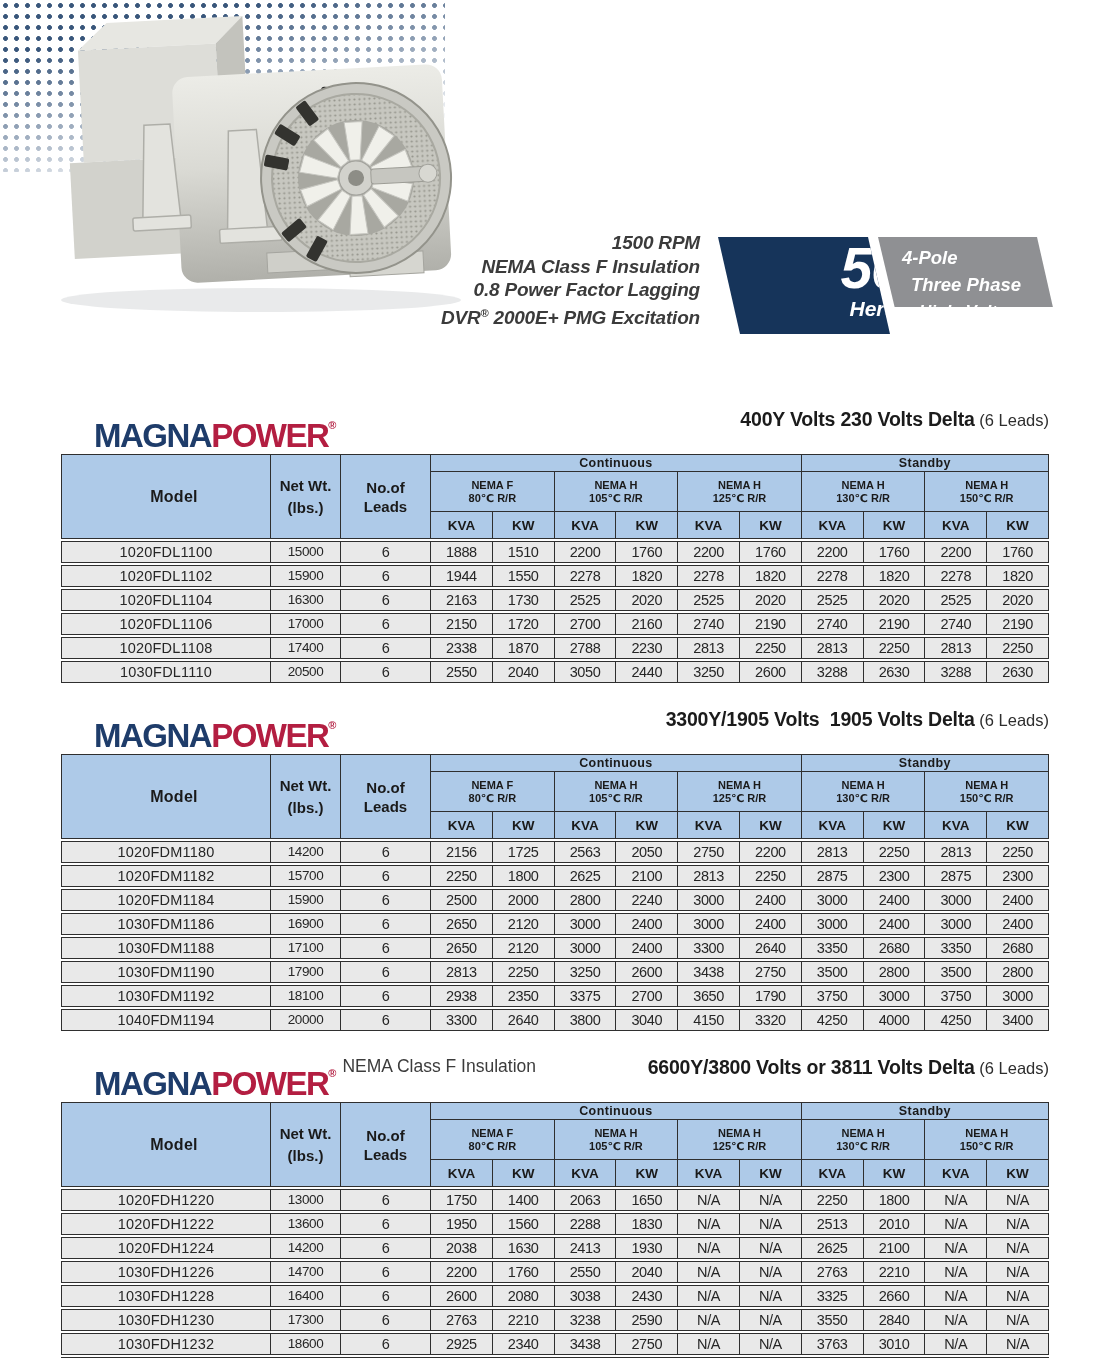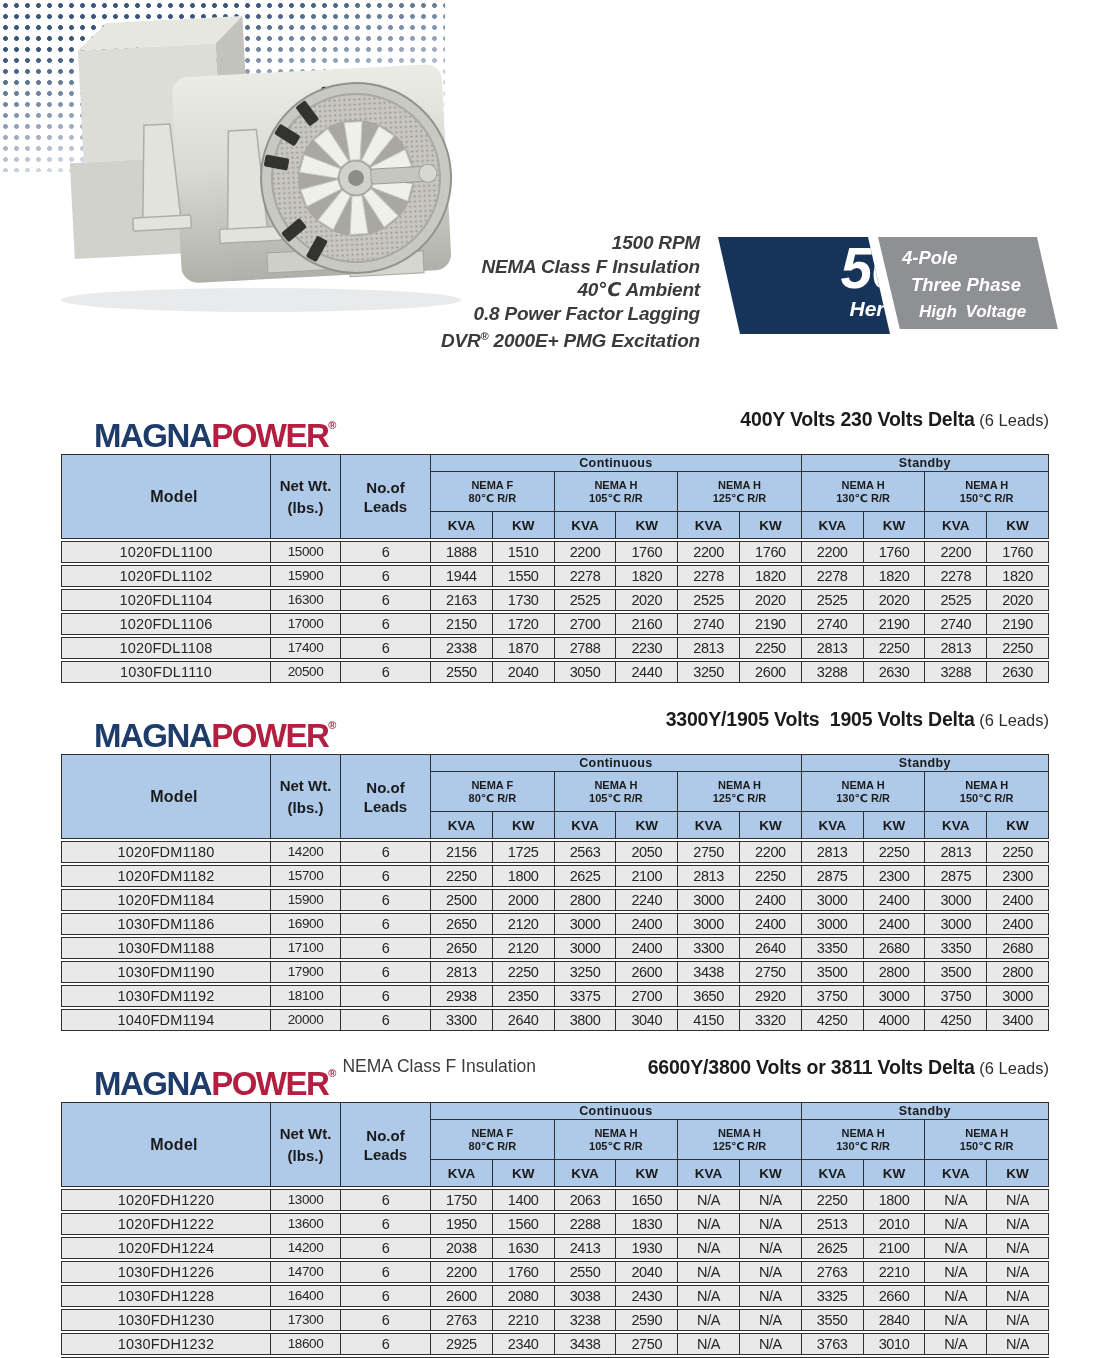--- a/index.html
+++ b/index.html
@@ -24,21 +24,21 @@
   .hero-specs{position:absolute;top:231px;right:398px;text-align:right;
     color:#3b3b3b;font-weight:bold;font-size:19px;line-height:23.6px;letter-spacing:-0.2px;}
   .hero-specs sup{font-size:11px;}
 
   .freq-quad{position:absolute;left:706px;top:237px;width:196px;height:97px;
     clip-path:polygon(12px 0px,162px 0px,184px 97px,34px 97px);
     background:#16345a;color:#fff;text-align:right;}
   .freq-num{margin-top:2px;padding-left:18px;font-size:57px;line-height:58px;font-weight:bold;letter-spacing:-1px;}
   .freq-unit{padding-left:12px;font-size:21px;font-weight:bold;line-height:24px;}
 
-  .type-quad{position:absolute;left:866px;top:237px;width:202px;height:92px;
+  .type-quad{position:absolute;left:866px;top:237px;width:202px;height:70px;
     clip-path:polygon(12px 0px,171px 0px,193px 97px,35px 97px);
     background:#8f9093;color:#fff;font-weight:bold;font-size:18.5px;line-height:27px;padding-top:7px;box-sizing:border-box;}
   .type-quad .bl{padding-left:36px;}
   .type-quad .bl2{padding-left:45px;}
   .type-quad .bl3{padding-left:53px;font-size:17px;word-spacing:4px;}
 
   
   .spec-section{width:988px;margin-left:61px;}
   .section-head{display:flex;align-items:flex-start;justify-content:space-between;margin-top:25px;margin-bottom:4px;padding-left:33px;height:42px;}
   .logo{font-weight:bold;font-size:33px;letter-spacing:-1.5px;line-height:34px;white-space:nowrap;}
@@ -146,21 +146,20 @@
         <circle cx="330" cy="176" r="17" fill="#d2d2cc" stroke="#a2a29c"></circle>
         <circle cx="330" cy="176" r="8" fill="#8d8d86"></circle>
         <rect x="345" y="168" width="58" height="15" rx="3" fill="#c6c6c0" stroke="#9d9d96"></rect>
         <circle cx="402" cy="175" r="9" fill="#d8d8d2" stroke="#a2a29c"></circle>
       </g>
     </svg>
 
     <div class="hero-specs">
       <div>1500 RPM</div>
       <div>NEMA Class F Insulation</div>
-      <div>40℃ Ambient</div>
       <div>0.8 Power Factor Lagging</div>
       <div><span>DVR</span><sup>®</sup><span> 2000E+ PMG Excitation</span></div>
     </div>
 
     <div class="freq-quad">
       <div class="freq-num">50</div>
       <div class="freq-unit">Hertz</div>
     </div>
 
     <div class="type-quad">
@@ -460,21 +459,21 @@
           </div>
           <div class="trow">
             <div class="tcell model">1030FDM1192</div>
             <div class="tcell netwt">18100</div>
             <div class="tcell">6</div>
             <div class="tcell">2938</div>
             <div class="tcell">2350</div>
             <div class="tcell">3375</div>
             <div class="tcell">2700</div>
             <div class="tcell">3650</div>
-            <div class="tcell">2920</div>
+            <div class="tcell">1790</div>
             <div class="tcell">3750</div>
             <div class="tcell">3000</div>
             <div class="tcell">3750</div>
             <div class="tcell">3000</div>
           </div>
           <div class="trow">
             <div class="tcell model">1040FDM1194</div>
             <div class="tcell netwt">20000</div>
             <div class="tcell">6</div>
             <div class="tcell">3300</div>

